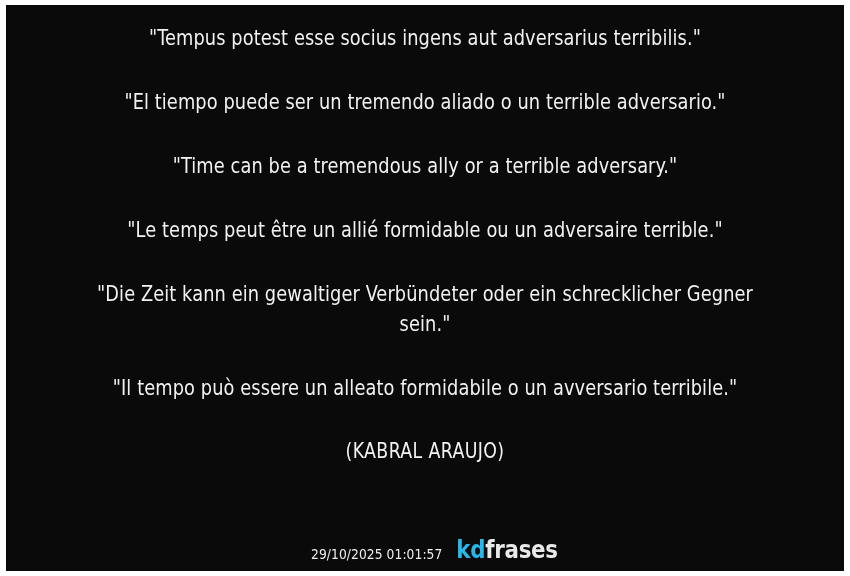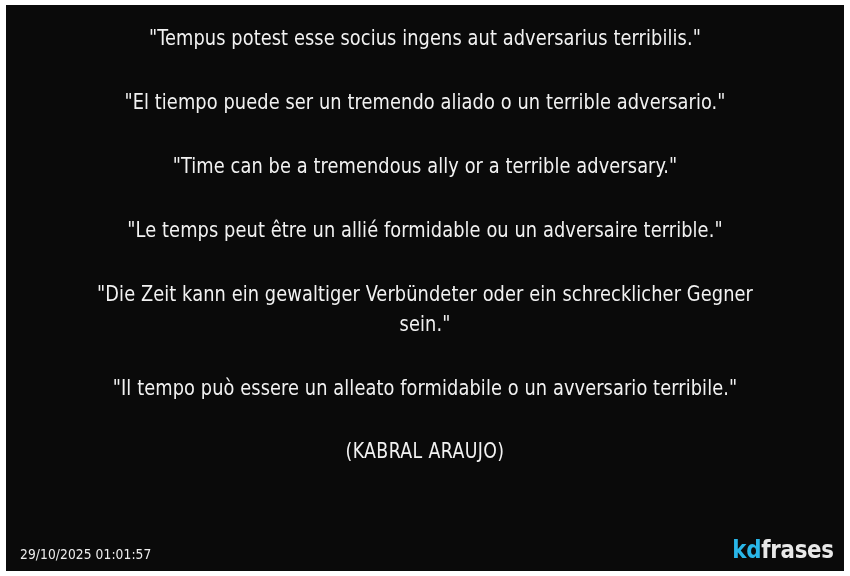--- a/index.html
+++ b/index.html
@@ -70,24 +70,25 @@
     letter-spacing: 0.4px;
     margin: 0;
     transform: scaleX(0.92);
     transform-origin: center center;
   }
 
   .footer {
     flex: 0 0 auto;
     box-sizing: border-box;
     height: 56px;
-    padding: 0 10px 8px 14px;
+    padding: 0 18px 8px 14px;
     display: flex;
     align-items: flex-end;
-    justify-content: space-between;
+    justify-content: center;
+    margin-left: 23px;
   }
 
   .timestamp {
     color: #ededed;
     font-size: 14.5px;
     line-height: 18px;
     letter-spacing: 0.1px;
     transform: scaleX(0.94);
     transform-origin: left center;
     white-space: nowrap;

